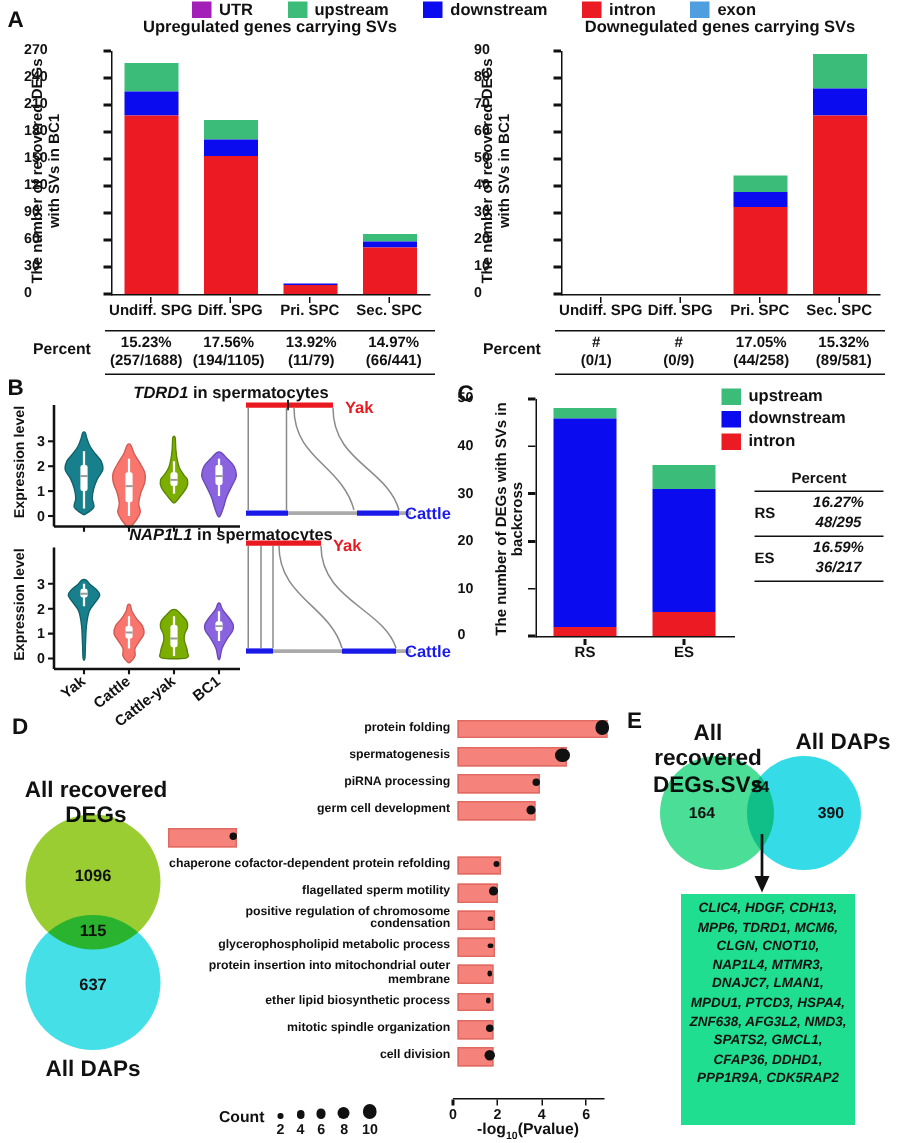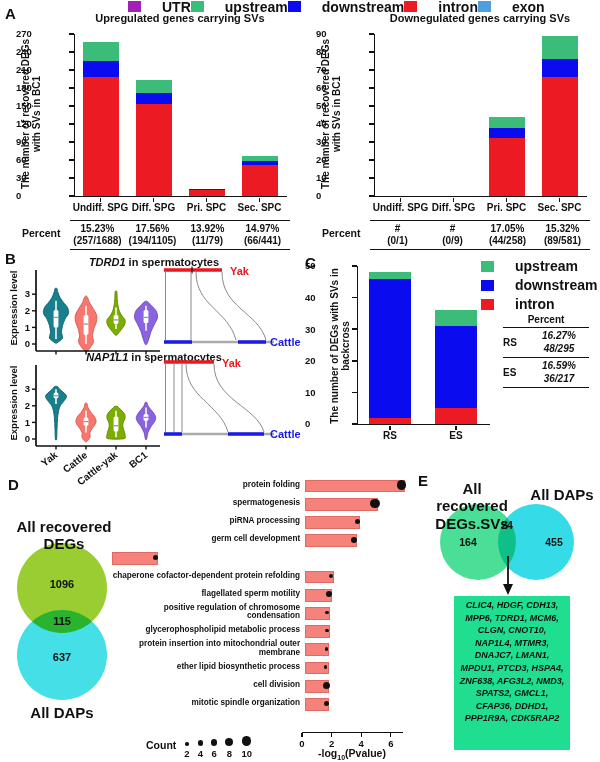--- a/index.html
+++ b/index.html
@@ -9,21 +9,21 @@
   .panel-letter{font-size:15px;font-weight:700;}
   .ctitle{font-size:11px;text-align:center;white-space:nowrap;}
   .tick-lab{font-size:9.5px;text-align:left;line-height:1;}
   .tickmark{background:#111;}
   .plotbox{border-left:1.8px solid #111;border-bottom:1.8px solid #111;}
   .cat-lab{font-size:10px;text-align:center;line-height:1.05;}
   .pct-table{border-top:1.6px solid #111;border-bottom:1.6px solid #111;display:grid;padding:2px 0;}
   .pct-cell{text-align:center;font-size:10px;line-height:1.18;}
   .rot{transform-origin:0 0;transform:rotate(-90deg);text-align:center;font-size:10px;line-height:1.12;}
   .legend-row{display:flex;justify-content:space-between;align-items:center;}
-  .leg-item{display:flex;align-items:center;gap:21px;font-size:14px;}
+  .leg-item{display:flex;align-items:center;gap:5px;font-size:11px;}
   .swatch{width:13px;height:11px;display:inline-block;}
   .vio-title{font-size:11px;text-align:center;white-space:nowrap;}
   .vio-title i{font-style:italic;}
   .c-table{font-size:10px;}
   .c-table .hdr{text-align:center;border-bottom:1.6px solid #111;padding-bottom:2px;}
   .c-row{display:grid;grid-template-columns:26px 1fr;align-items:center;border-bottom:1.6px solid #111;padding:2px 0;}
   .c-row .val{text-align:center;line-height:1.25;font-style:italic;}
   .venn-circle{border-radius:50%;mix-blend-mode:multiply;}
   .venn-num{font-size:11px;text-align:center;}
   .venn-lab{font-size:15px;text-align:center;line-height:1.15;}
@@ -464,31 +464,31 @@
             </div>
           </div>
           <div class="go-row">
             <div class="go-label">ether lipid biosynthetic process</div>
             <div class="go-barwrap">
               <div class="go-bar" style="width: 21.46px; background: rgb(245, 131, 123); border: 0.8px solid rgb(224, 106, 98);"></div>
               <div class="go-dot" style="width: 3.64px; height: 3.64px; left: 18.64px; top: 7.28px;"></div>
             </div>
           </div>
           <div class="go-row">
+            <div class="go-label">mitotic spindle organization</div>
+            <div class="go-barwrap">
+              <div class="go-bar" style="width: 22.2px; background: rgb(245, 131, 123); border: 0.8px solid rgb(224, 106, 98);"></div>
+              <div class="go-dot" style="width: 5.08px; height: 5.08px; left: 18.66px; top: 6.56px;"></div>
+            </div>
+          </div>
+          <div class="go-row">
             <div class="go-label">cell division</div>
             <div class="go-barwrap">
               <div class="go-bar" style="width: 22.2px; background: rgb(245, 131, 123); border: 0.8px solid rgb(224, 106, 98);"></div>
               <div class="go-dot" style="width: 7.24px; height: 7.24px; left: 17.58px; top: 5.48px;"></div>
-            </div>
-          </div>
-          <div class="go-row">
-            <div class="go-label">mitotic spindle organization</div>
-            <div class="go-barwrap">
-              <div class="go-bar" style="width: 22.2px; background: rgb(245, 131, 123); border: 0.8px solid rgb(224, 106, 98);"></div>
-              <div class="go-dot" style="width: 5.08px; height: 5.08px; left: 18.66px; top: 6.56px;"></div>
             </div>
           </div>
         </div>
       <div id="go-axis" class="abs" style="left:190px;top:262px;width:101px;border-top:1.7px solid #111;"></div>
       <div id="go-ticks" class="abs" style="left:190px;top:263px;width:110px;height:16px;">
           <div class="tickmark" style="position: absolute; left: -0.7px; top: 0px; width: 1.4px; height: 4px;"></div>
           <div class="go-ticklab" style="left: 0px; top: 5px;">0</div>
           <div class="tickmark" style="position: absolute; left: 28.9px; top: 0px; width: 1.4px; height: 4px;"></div>
           <div class="go-ticklab" style="left: 29.6px; top: 5px;">2</div>
           <div class="tickmark" style="position: absolute; left: 58.5px; top: 0px; width: 1.4px; height: 4px;"></div>
@@ -528,21 +528,21 @@
   </div>
 
   <div class="abs" id="panel-e" style="left:418px;top:470px;width:182px;height:292px;">
     <div class="abs panel-letter" style="left:0;top:2px;">E</div>
     <div class="abs venn-lab" style="left:8px;top:10px;width:92px;">All recovered DEGs.SVs</div>
     <div class="abs venn-lab" style="left:112px;top:16px;width:64px;">All DAPs</div>
     <div class="abs venn-circle" id="venn-e-c1" style="left: 22px; top: 34px; width: 76px; height: 76px; background: rgb(74, 222, 150);"></div>
     <div class="abs venn-circle" id="venn-e-c2" style="left: 80px; top: 34px; width: 76px; height: 76px; background: rgb(53, 220, 232);"></div>
     <div class="abs venn-num" style="left:28px;top:66px;width:44px;font-size:10.5px;">164</div>
     <div class="abs venn-num" style="left:74px;top:49px;width:30px;font-size:10.5px;">24</div>
-    <div class="abs venn-num" style="left:112px;top:66px;width:48px;font-size:10.5px;">455</div>
+    <div class="abs venn-num" style="left:112px;top:66px;width:48px;font-size:10.5px;">390</div>
     <svg class="abs" style="left:82px;top:86px;" width="16" height="40" viewBox="0 0 16 40">
       <line x1="8" y1="0" x2="8" y2="30" stroke="#111" stroke-width="1.8"></line>
       <polygon points="3,28 13,28 8,39" fill="#111"></polygon>
     </svg>
     <div class="abs gene-box" id="gene-box" style="left: 36px; top: 126px; width: 116px; height: 154px; background: rgb(31, 222, 143);">CLIC4, HDGF, CDH13, MPP6, TDRD1, MCM6, CLGN, CNOT10, NAP1L4, MTMR3, DNAJC7, LMAN1, MPDU1, PTCD3, HSPA4, ZNF638, AFG3L2, NMD3, SPATS2, GMCL1, CFAP36, DDHD1, PPP1R9A, CDK5RAP2</div>
   </div>
 
 </div>
 
 </body></html>

